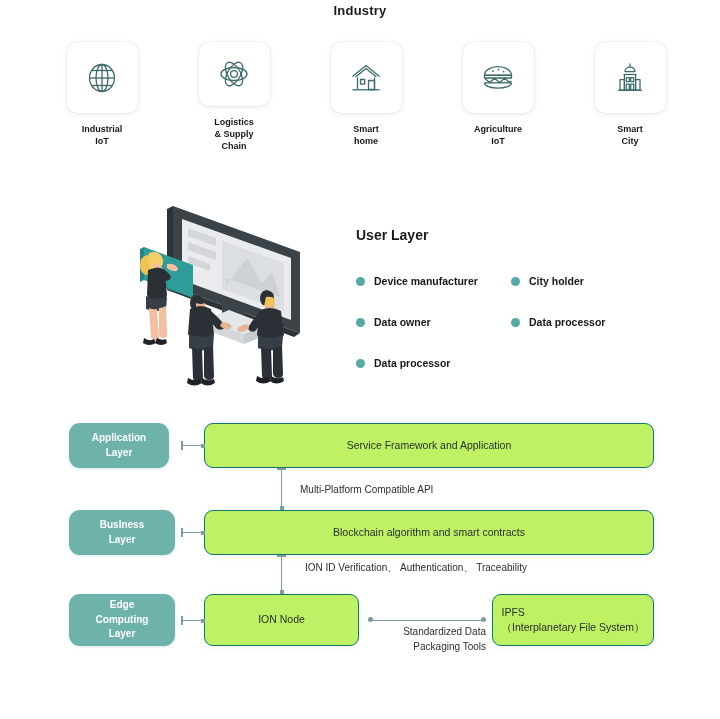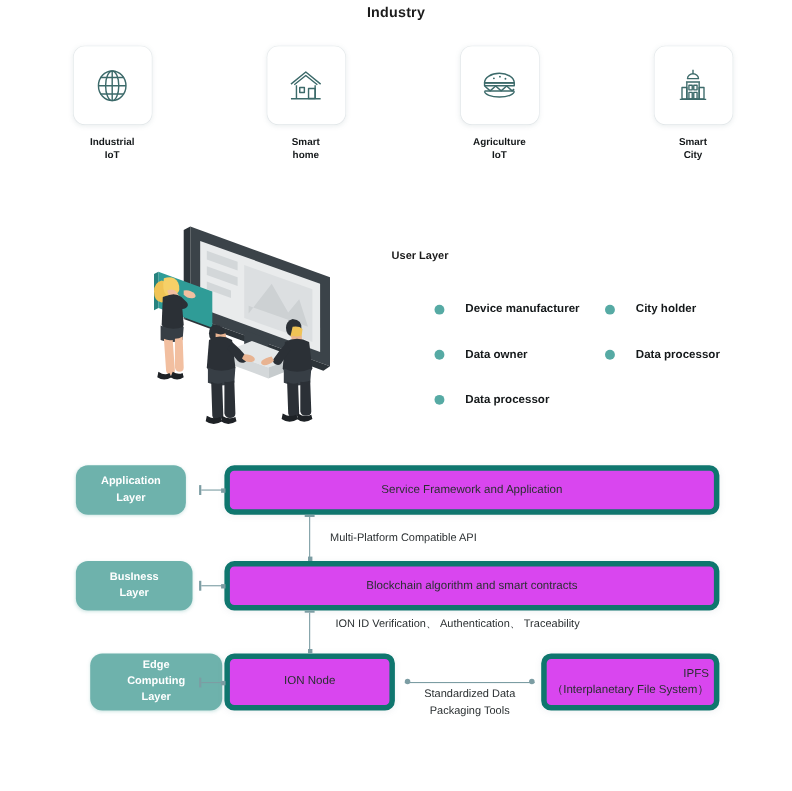--- a/index.html
+++ b/index.html
@@ -38,59 +38,59 @@
     font-size: 9px; font-weight: bold; color: #14181a; line-height: 1.35;
     white-space: pre-line;
   }
 
   
   .illustration { position: absolute; left: 126px; top: 192px; width: 190px; height: 196px; }
 
   
   .user-layer-title {
     position: absolute; left: 356px; top: 227px;
-    font-size: 10px; font-weight: bold; color: #1b1b1b;
+    font-size: 14px; font-weight: bold; color: #1b1b1b;
   }
   .role-list { position: absolute; left: 356px; top: 275px; width: 300px; }
   .role-grid {
     display: grid;
     grid-template-columns: 155px 145px;
     grid-auto-rows: 41px;
     align-items: start;
   }
   .role {
-    display: flex; align-items: center; gap: 19px; margin-left: 39px;
+    display: flex; align-items: center; gap: 9px;
   }
   .role-dot {
     width: 9px; height: 9px; border-radius: 50%;
     background: #56aaa4; flex: 0 0 auto;
   }
   .role-label { font-size: 10.5px; font-weight: bold; color: #14181a; white-space: nowrap; }
 
   
   .arch { position: absolute; left: 0; top: 404px; width: 720px; height: 260px; }
 
   .layer-chip {
     position: absolute;
     background: #6eb2ac; border-radius: 11px;
     display: flex; align-items: center; justify-content: center;
     color: #ffffff; font-size: 10px; font-weight: bold; line-height: 1.45;
     text-align: center; white-space: pre-line;
     box-shadow: 0 1px 3px rgba(110,178,172,.3);
   }
   #chip-application { left: 69px; top: 19px; width: 100px; height: 45px; }
   #chip-business    { left: 69px; top: 106px; width: 106px; height: 45px; }
-  #chip-edge        { left: 69px; top: 190px; width: 120px; height: 52px; margin-left: 13px; }
+  #chip-edge        { left: 69px; top: 190px; width: 106px; height: 52px; }
 
   .panel {
-    position: absolute; background: #d946ef;
-    border: 5px solid #0f766e; border-radius: 9px;
+    position: absolute; background: #bef264;
+    border: 1px solid #0f766e; border-radius: 9px;
     box-shadow: 0 1px 6px rgba(130,150,160,.13);
     display: flex; align-items: center; justify-content: center;
-    font-size: 10.5px; color: #2a2f31; text-align: right; line-height: 1.45;
+    font-size: 10.5px; color: #2a2f31; text-align: left; line-height: 1.45;
     white-space: pre-line;
   }
   #panel-service  { left: 204px; top: 19px;  width: 450px; height: 45px; }
   #panel-blockchain { left: 204px; top: 106px; width: 450px; height: 45px; }
   #panel-ionnode  { left: 204px; top: 190px; width: 155px; height: 52px; }
   #panel-ipfs     { left: 492px; top: 190px; width: 162px; height: 52px; }
 
   
   .h-conn { position: absolute; height: 9px; }
   .h-conn .line { position: absolute; left: 2px; right: 3px; top: 4px; height: 1px; background: #7c9da3; }
@@ -108,21 +108,21 @@
 
   .v-conn { position: absolute; width: 9px; }
   .v-conn .line { position: absolute; top: 2px; bottom: 3px; left: 4px; width: 1px; background: #7c9da3; }
   .v-conn .cap-top { position: absolute; top: 0; left: 0; width: 9px; height: 1.5px; background: #7c9da3; }
   .v-conn .cap-bot { position: absolute; bottom: 0; left: 2.5px; width: 4px; height: 4px; background: #7c9da3; }
   #conn-app-bus  { left: 277px; top: 64px;  height: 42px; }
   #conn-bus-edge { left: 277px; top: 151px; height: 39px; }
 
   .conn-label {
     position: absolute; font-size: 10px; color: #2a2f31;
-    text-align: center; line-height: 1.45; white-space: pre-line;
+    text-align: right; line-height: 1.45; white-space: pre-line;
   }
   #label-api   { left: 300px; top: 79px;  width: 240px; text-align: left; }
   #label-ion   { left: 305px; top: 157px; width: 300px; text-align: left; }
   #label-pack  { left: 368px; top: 221px; width: 118px; }
 </style>
 </head>
 <body>
 
 <div id="root">
 
@@ -140,20 +140,35 @@
             <path d="M6.2 9.5 H27.8"></path>
               <path d="M6.2 24.5 H27.8"></path>
             <line x1="17" y1="3.5" x2="17" y2="30.5"></line>
           </svg>
         </span>
       </div>
       <div class="industry-label">Industrial
 IoT</div>
     </div>
 
+    <div class="industry-item">
+      <div class="industry-card">
+        <span>
+          <svg width="34" height="34" viewBox="0 0 34 34" fill="none" stroke="#3c6a6a" stroke-width="1.3">
+            <ellipse cx="17" cy="17" rx="6.5" ry="13" transform="rotate(30 17 17)"></ellipse>
+            <ellipse cx="17" cy="17" rx="6.5" ry="13" transform="rotate(90 17 17)"></ellipse>
+            <ellipse cx="17" cy="17" rx="6.5" ry="13" transform="rotate(150 17 17)"></ellipse>
+            <circle cx="17" cy="17" r="3.4"></circle>
+          </svg>
+        </span>
+      </div>
+      <div class="industry-label">Logistics
+&amp; Supply
+Chain</div>
+    </div>
 
 
     <div class="industry-item">
       <div class="industry-card">
         <span>
           <svg width="34" height="34" viewBox="0 0 34 34" fill="none" stroke="#3c6a6a" stroke-width="1.3" stroke-linejoin="round">
             <path d="M3.5 15.5 L17 4.5 L30.5 15.5"></path>
             <path d="M6.5 16 L17 7.6 L27.5 16"></path>
             <path d="M8.5 16.5 V28.5 M25.5 16.5 V28.5"></path>
             <path d="M3.5 28.8 H30.5"></path>

